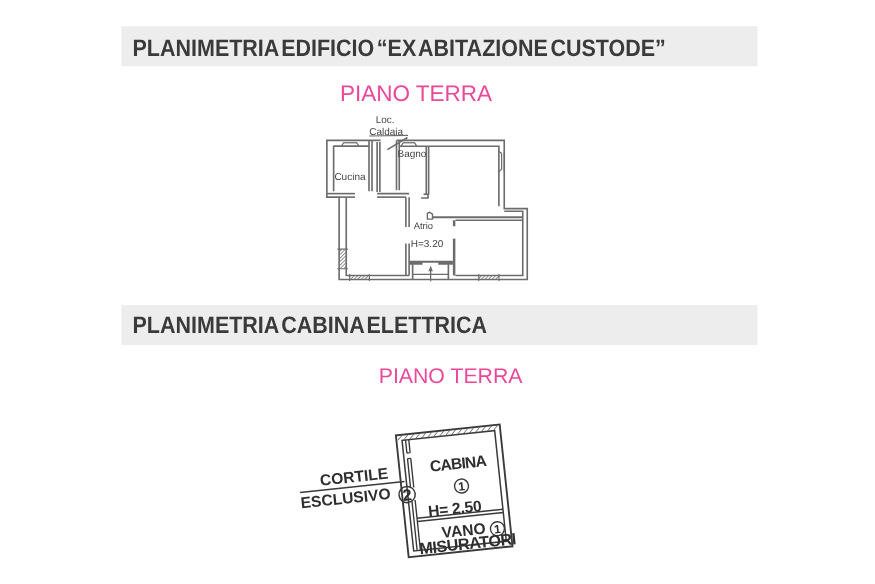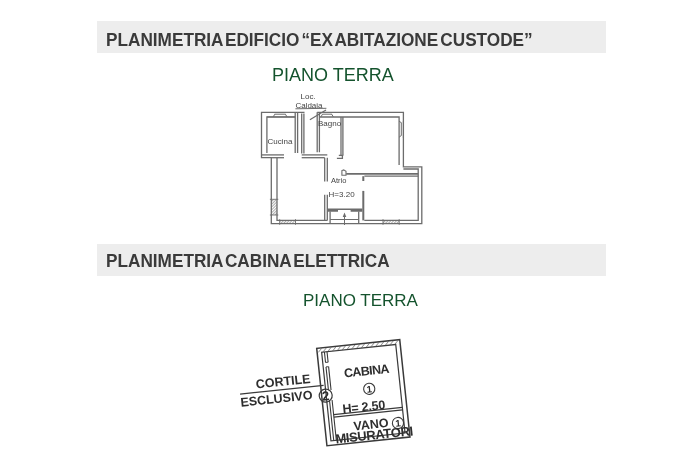--- a/index.html
+++ b/index.html
@@ -1,19 +1,19 @@
 <!DOCTYPE html>
 <html><head>
 <meta charset="utf-8">
 <style>
 html,body{margin:0;padding:0;width:700px;height:467px;background:#fff;overflow:hidden;}
 body{font-family:"Liberation Sans",sans-serif;position:relative;}
 .bar{position:absolute;left:97px;width:509px;height:32px;background:#ededed;}
 .title{position:absolute;left:106px;font:bold 19px "Liberation Sans",sans-serif;color:#3a3a3a;transform:scaleX(0.905);transform-origin:0 50%;white-space:nowrap;word-spacing:-3px;}
-.piano{position:absolute;font-size:18px;color:#14532d;white-space:nowrap;}
+.piano{position:absolute;font-size:18px;color:#ec4899;white-space:nowrap;}
 svg text{font-family:"Liberation Sans",sans-serif;}
 </style>
 </head>
 <body>
 
 <div class="bar" style="top:21px"></div>
 
 <div class="title" style="top:28.5px">PLANIMETRIA EDIFICIO “EX ABITAZIONE CUSTODE”</div>
 
 <div class="piano" style="left:272px;top:64.5px;">PIANO TERRA</div>

